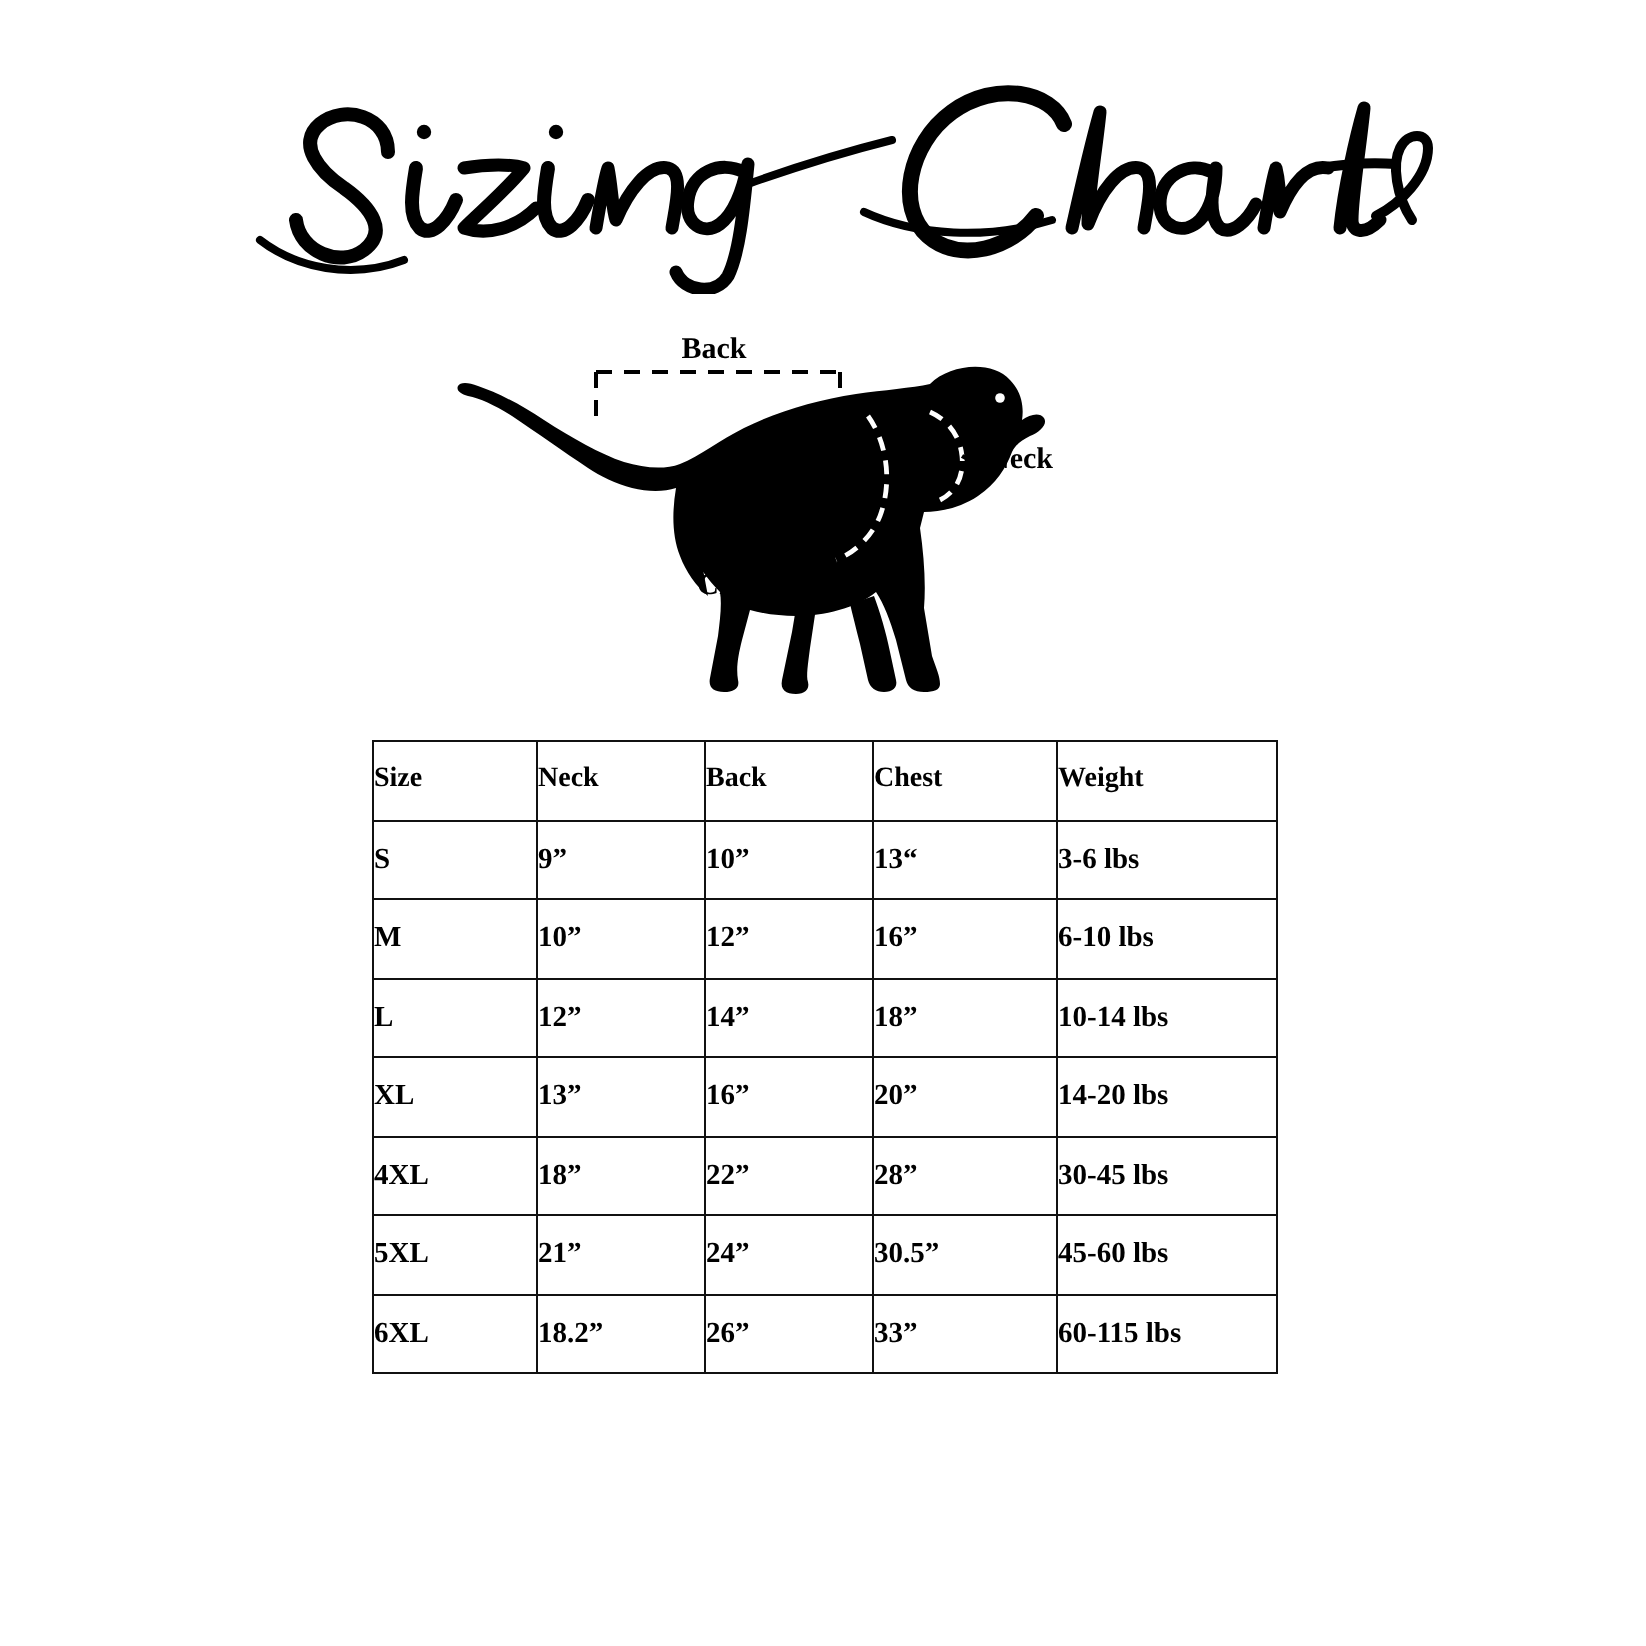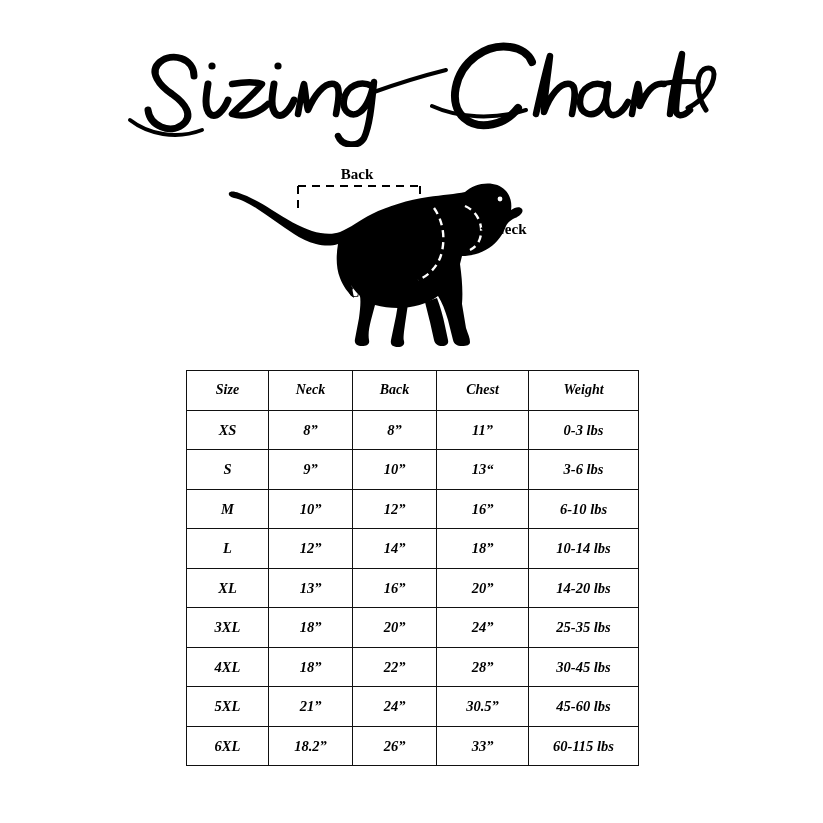--- a/index.html
+++ b/index.html
@@ -58,30 +58,29 @@
     width: 452px;
   }
   table.size-chart {
     border-collapse: collapse;
     width: 452px;
     table-layout: fixed;
   }
   table.size-chart th,
   table.size-chart td {
     border: 1.4px solid #111111;
-    text-align: center;
+    text-align: left;
     font-family: "Liberation Serif", serif;
     font-weight: bold;
     font-size: 14.5px;
     color: #000000;
     height: 38.5px;
     padding: 0;
     line-height: 38.5px;
     white-space: nowrap;
-    font-style: italic;
   }
   table.size-chart th {
     font-size: 14px;
   }
   col.c-size   { width: 82px; }
   col.c-neck   { width: 84px; }
   col.c-back   { width: 84px; }
   col.c-chest  { width: 92px; }
   col.c-weight { width: 110px; }
 </style>
@@ -240,27 +239,20 @@
       <tr>
         <th>Size</th>
         <th>Neck</th>
         <th>Back</th>
         <th>Chest</th>
         <th>Weight</th>
       </tr>
     </thead>
     <tbody>
       <tr>
-        <td>XS</td>
-        <td>8”</td>
-        <td>8”</td>
-        <td>11”</td>
-        <td>0-3 lbs</td>
-      </tr>
-      <tr>
         <td>S</td>
         <td>9”</td>
         <td>10”</td>
         <td>13“</td>
         <td>3-6 lbs</td>
       </tr>
       <tr>
         <td>M</td>
         <td>10”</td>
         <td>12”</td>
@@ -275,27 +267,20 @@
         <td>10-14 lbs</td>
       </tr>
       <tr>
         <td>XL</td>
         <td>13”</td>
         <td>16”</td>
         <td>20”</td>
         <td>14-20 lbs</td>
       </tr>
       <tr>
-        <td>3XL</td>
-        <td>18”</td>
-        <td>20”</td>
-        <td>24”</td>
-        <td>25-35 lbs</td>
-      </tr>
-      <tr>
         <td>4XL</td>
         <td>18”</td>
         <td>22”</td>
         <td>28”</td>
         <td>30-45 lbs</td>
       </tr>
       <tr>
         <td>5XL</td>
         <td>21”</td>
         <td>24”</td>

